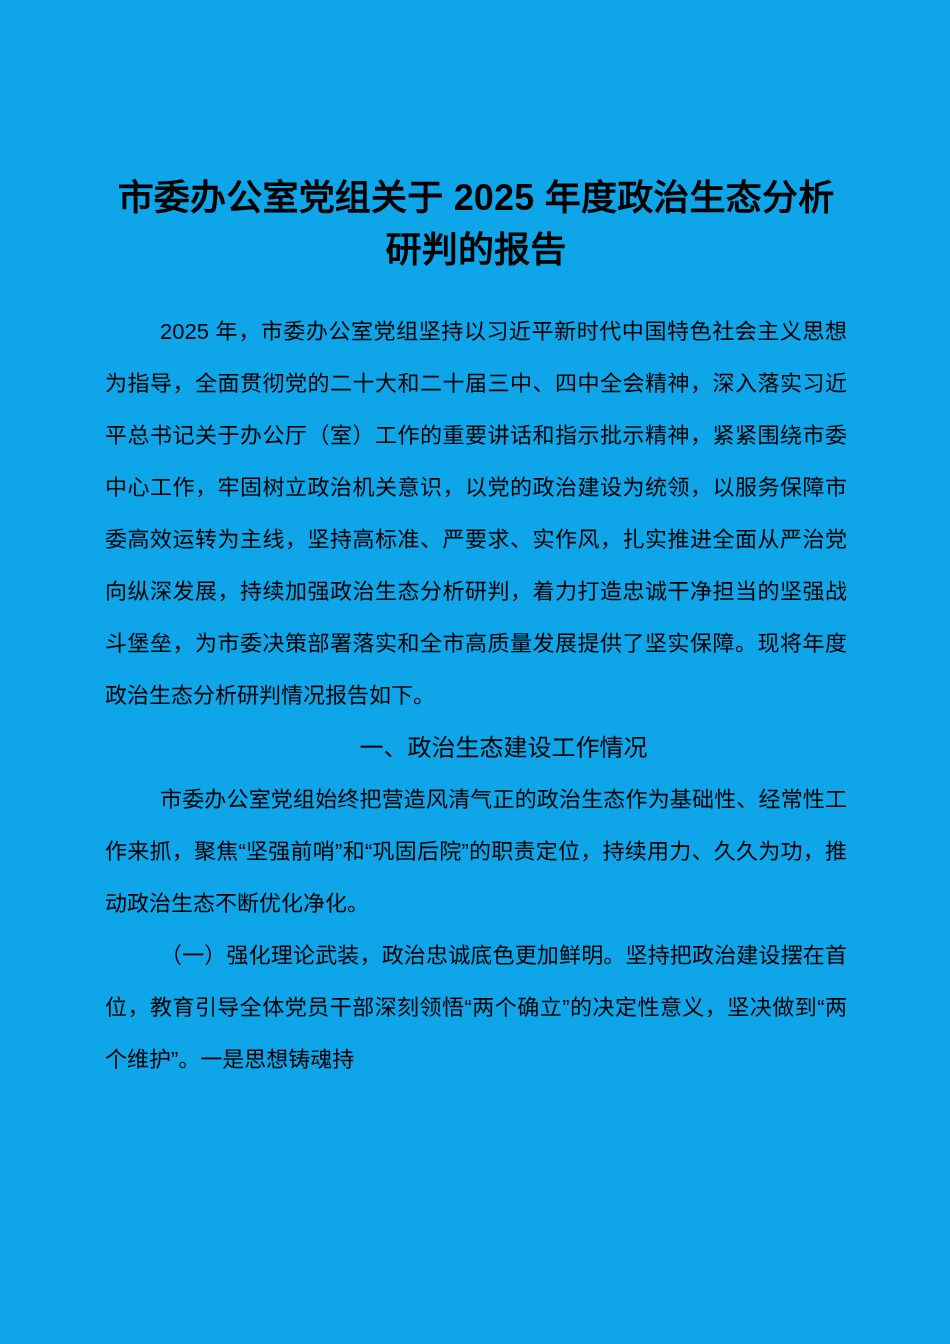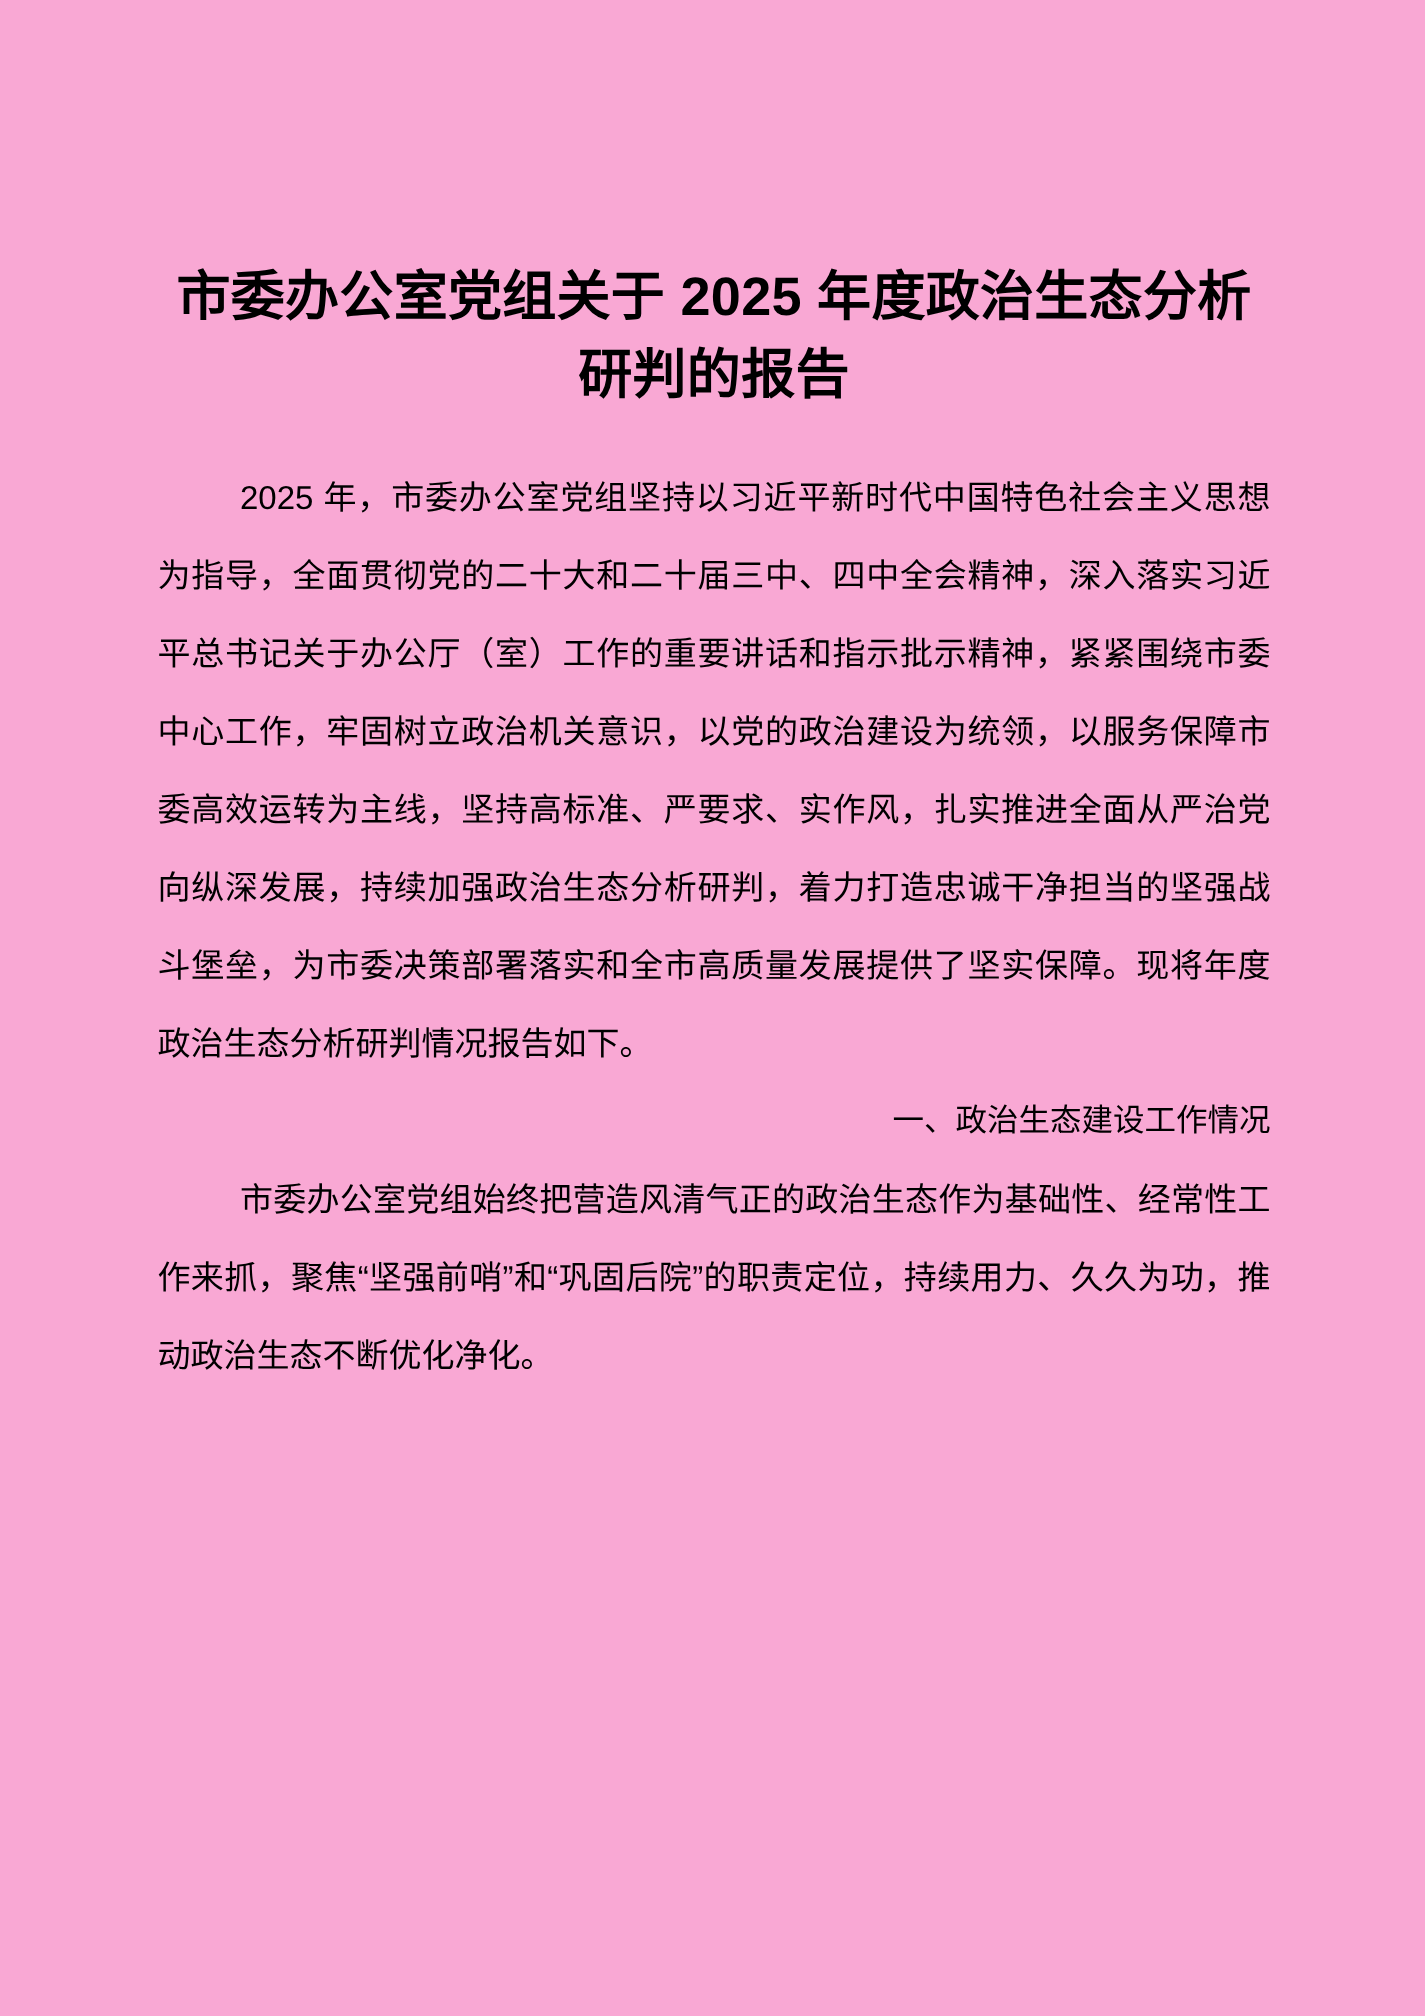--- a/index.html
+++ b/index.html
@@ -8,21 +8,21 @@
     background: #ffffff;
   }
   body {
     font-family: "Liberation Sans", "DejaVu Sans", sans-serif;
     color: #000000;
   }
   .page {
     position: relative;
     width: 950px;
     height: 1344px;
-    background: #f9a8d4;
+    background: #0ea5e9;
     overflow: hidden;
     box-sizing: border-box;
   }
   .content {
     position: absolute;
     left: 105px;
     top: 0;
     width: 742px;
   }
   .doc-title {
@@ -45,24 +45,24 @@
     text-indent: 55px;
     color: #000000;
     word-break: break-all;
     font-weight: 400;
   }
   .para.lead {
     margin-top: 30px;
   }
   .heading-num {
     margin: 0;
-    font-size: 21px;
+    font-size: 24px;
     line-height: 52px;
     text-indent: 55px;
-    text-align: right;
+    text-align: center;
     color: #000000;
     font-weight: 400;
     word-break: break-all;
   }
 </style>
 </head>
 <body>
 
 <div class="page">
   <div class="content">
@@ -71,15 +71,16 @@
       <span>市委办公室党组关于 2025 年度政治生态分析</span>
       <span>研判的报告</span>
     </h1>
 
     <p class="para lead">2025 年，市委办公室党组坚持以习近平新时代中国特色社会主义思想为指导，全面贯彻党的二十大和二十届三中、四中全会精神，深入落实习近平总书记关于办公厅（室）工作的重要讲话和指示批示精神，紧紧围绕市委中心工作，牢固树立政治机关意识，以党的政治建设为统领，以服务保障市委高效运转为主线，坚持高标准、严要求、实作风，扎实推进全面从严治党向纵深发展，持续加强政治生态分析研判，着力打造忠诚干净担当的坚强战斗堡垒，为市委决策部署落实和全市高质量发展提供了坚实保障。现将年度政治生态分析研判情况报告如下。</p>
 
     <p class="heading-num">一、政治生态建设工作情况</p>
 
     <p class="para">市委办公室党组始终把营造风清气正的政治生态作为基础性、经常性工作来抓，聚焦“坚强前哨”和“巩固后院”的职责定位，持续用力、久久为功，推动政治生态不断优化净化。</p>
 
+    <p class="para">（一）强化理论武装，政治忠诚底色更加鲜明。坚持把政治建设摆在首位，教育引导全体党员干部深刻领悟“两个确立”的决定性意义，坚决做到“两个维护”。一是思想铸魂持</p>
 
   </div>
 </div>
 
 </body></html>

